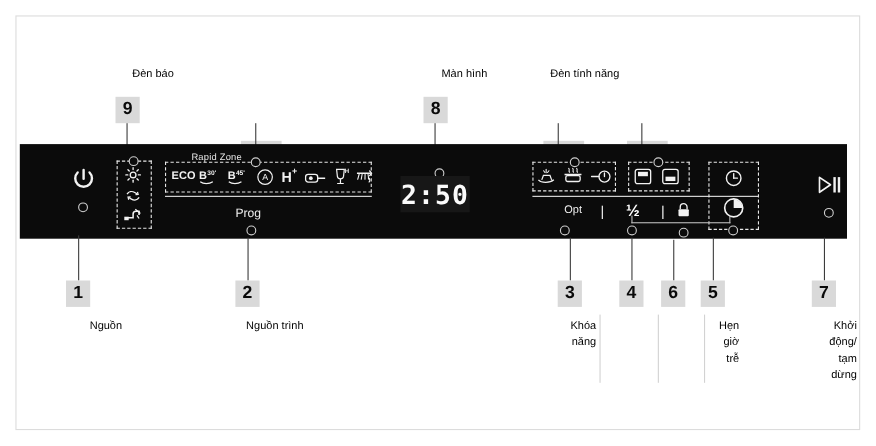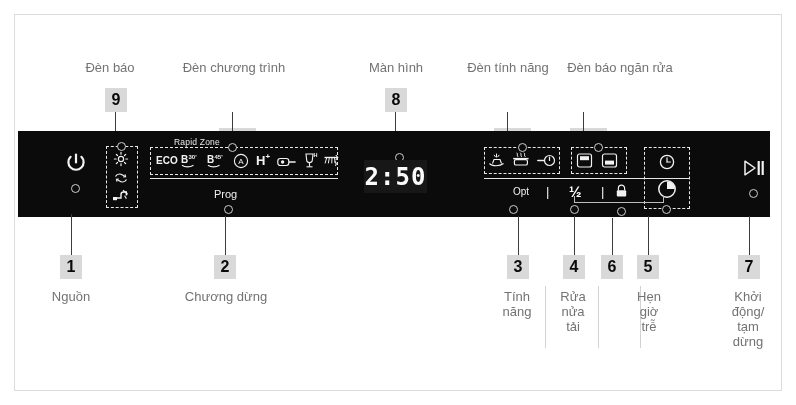--- a/index.html
+++ b/index.html
@@ -14,23 +14,23 @@
   
   .frame {
     position: absolute; left: 14px; top: 14px;
     width: 768px; height: 377px;
     border: 1px solid #dcdcdc;
   }
 
   
   .callout-text {
     position: absolute;
-    font-size: 13px;
-    color: #737373;
-    text-align: center;
+    font-size: 10px;
+    color: #000000;
+    text-align: right;
     line-height: 15px;
     white-space: pre-line;
   }
   .badge {
     position: absolute;
     width: 22px; height: 24px;
     background: #d9d9d9;
     color: #0a0a0a;
     font-size: 16px;
     font-weight: bold;
@@ -157,33 +157,31 @@
 <body>
 
 <div id="root">
 
   <div class="frame"></div>
 
   <div class="callout-text" style="left:62px; top:60px; width:96px;">Đèn báo</div>
   <div class="badge" style="left:105px; top:88px;">9</div>
   <div class="lead" style="left:115px; top:112px; height:40px;"></div>
 
-  <div class="callout-text" style="left:169px; top:60px; width:130px;">Đèn chương trình</div>
   <div class="badge wide" style="left:219px; top:88px;">10</div>
   <div class="lead" style="left:232px; top:112px; height:37px;"></div>
 
   <div class="callout-text" style="left:349px; top:60px; width:94px;">Màn hình</div>
   <div class="badge" style="left:385px; top:88px;">8</div>
   <div class="lead" style="left:395px; top:112px; height:43px;"></div>
 
   <div class="callout-text" style="left:453px; top:60px; width:110px;">Đèn tính năng</div>
   <div class="badge wide" style="left:494px; top:88px;">11</div>
   <div class="lead" style="left:507px; top:112px; height:40px;"></div>
 
-  <div class="callout-text" style="left:555px; top:60px; width:130px;">Đèn báo ngăn rửa</div>
   <div class="badge wide" style="left:570px; top:88px;">12</div>
   <div class="lead" style="left:583px; top:112px; height:40px;"></div>
 
   <div class="panel">
 
     <div class="glyph" style="left:46px; top:20px;">
       <svg width="24" height="24" viewBox="0 0 24 24">
         <path d="M12 3.5 L12 11.5" stroke="#f2f2f2" stroke-width="2.2" stroke-linecap="round" fill="none"></path>
         <path d="M6.6 5.8 A7.6 7.6 0 1 0 17.4 5.8" stroke="#f2f2f2" stroke-width="2.2" fill="none" stroke-linecap="round"></path>
       </svg>
@@ -407,34 +405,31 @@
   <div class="lcd">
     <span class="lcd-text">2:50</span>
   </div>
 
   <div class="lead" style="left:71px; top:214px; height:41px;"></div>
   <div class="badge" style="left:60px; top:255px;">1</div>
   <div class="callout-text" style="left:31px; top:289px; width:80px;">Nguồn</div>
 
   <div class="lead" style="left:225px; top:216px; height:39px;"></div>
   <div class="badge" style="left:214px; top:255px;">2</div>
-  <div class="callout-text" style="left:176px; top:289px; width:100px;">Chương dừng</div>
+  <div class="callout-text" style="left:176px; top:289px; width:100px;">Nguồn trình</div>
 
   <div class="lead" style="left:518px; top:216px; height:39px;"></div>
   <div class="badge" style="left:507px; top:255px;">3</div>
-  <div class="callout-text" style="left:492px; top:289px; width:50px;">Tính
+  <div class="callout-text" style="left:492px; top:289px; width:50px;">Khóa
 năng</div>
 
   <div class="vsep" style="left:545px; top:286px; height:62px;"></div>
 
   <div class="lead" style="left:574px; top:216px; height:39px;"></div>
   <div class="badge" style="left:563px; top:255px;">4</div>
-  <div class="callout-text" style="left:549px; top:289px; width:48px;">Rửa
-nửa
-tải</div>
 
   <div class="vsep" style="left:598px; top:286px; height:62px;"></div>
 
   <div class="lead" style="left:612px; top:218px; height:37px;"></div>
   <div class="badge" style="left:601px; top:255px;">6</div>
 
   <div class="vsep" style="left:640px; top:286px; height:62px;"></div>
 
   <div class="lead" style="left:648px; top:216px; height:39px;"></div>
   <div class="badge" style="left:637px; top:255px;">5</div>

